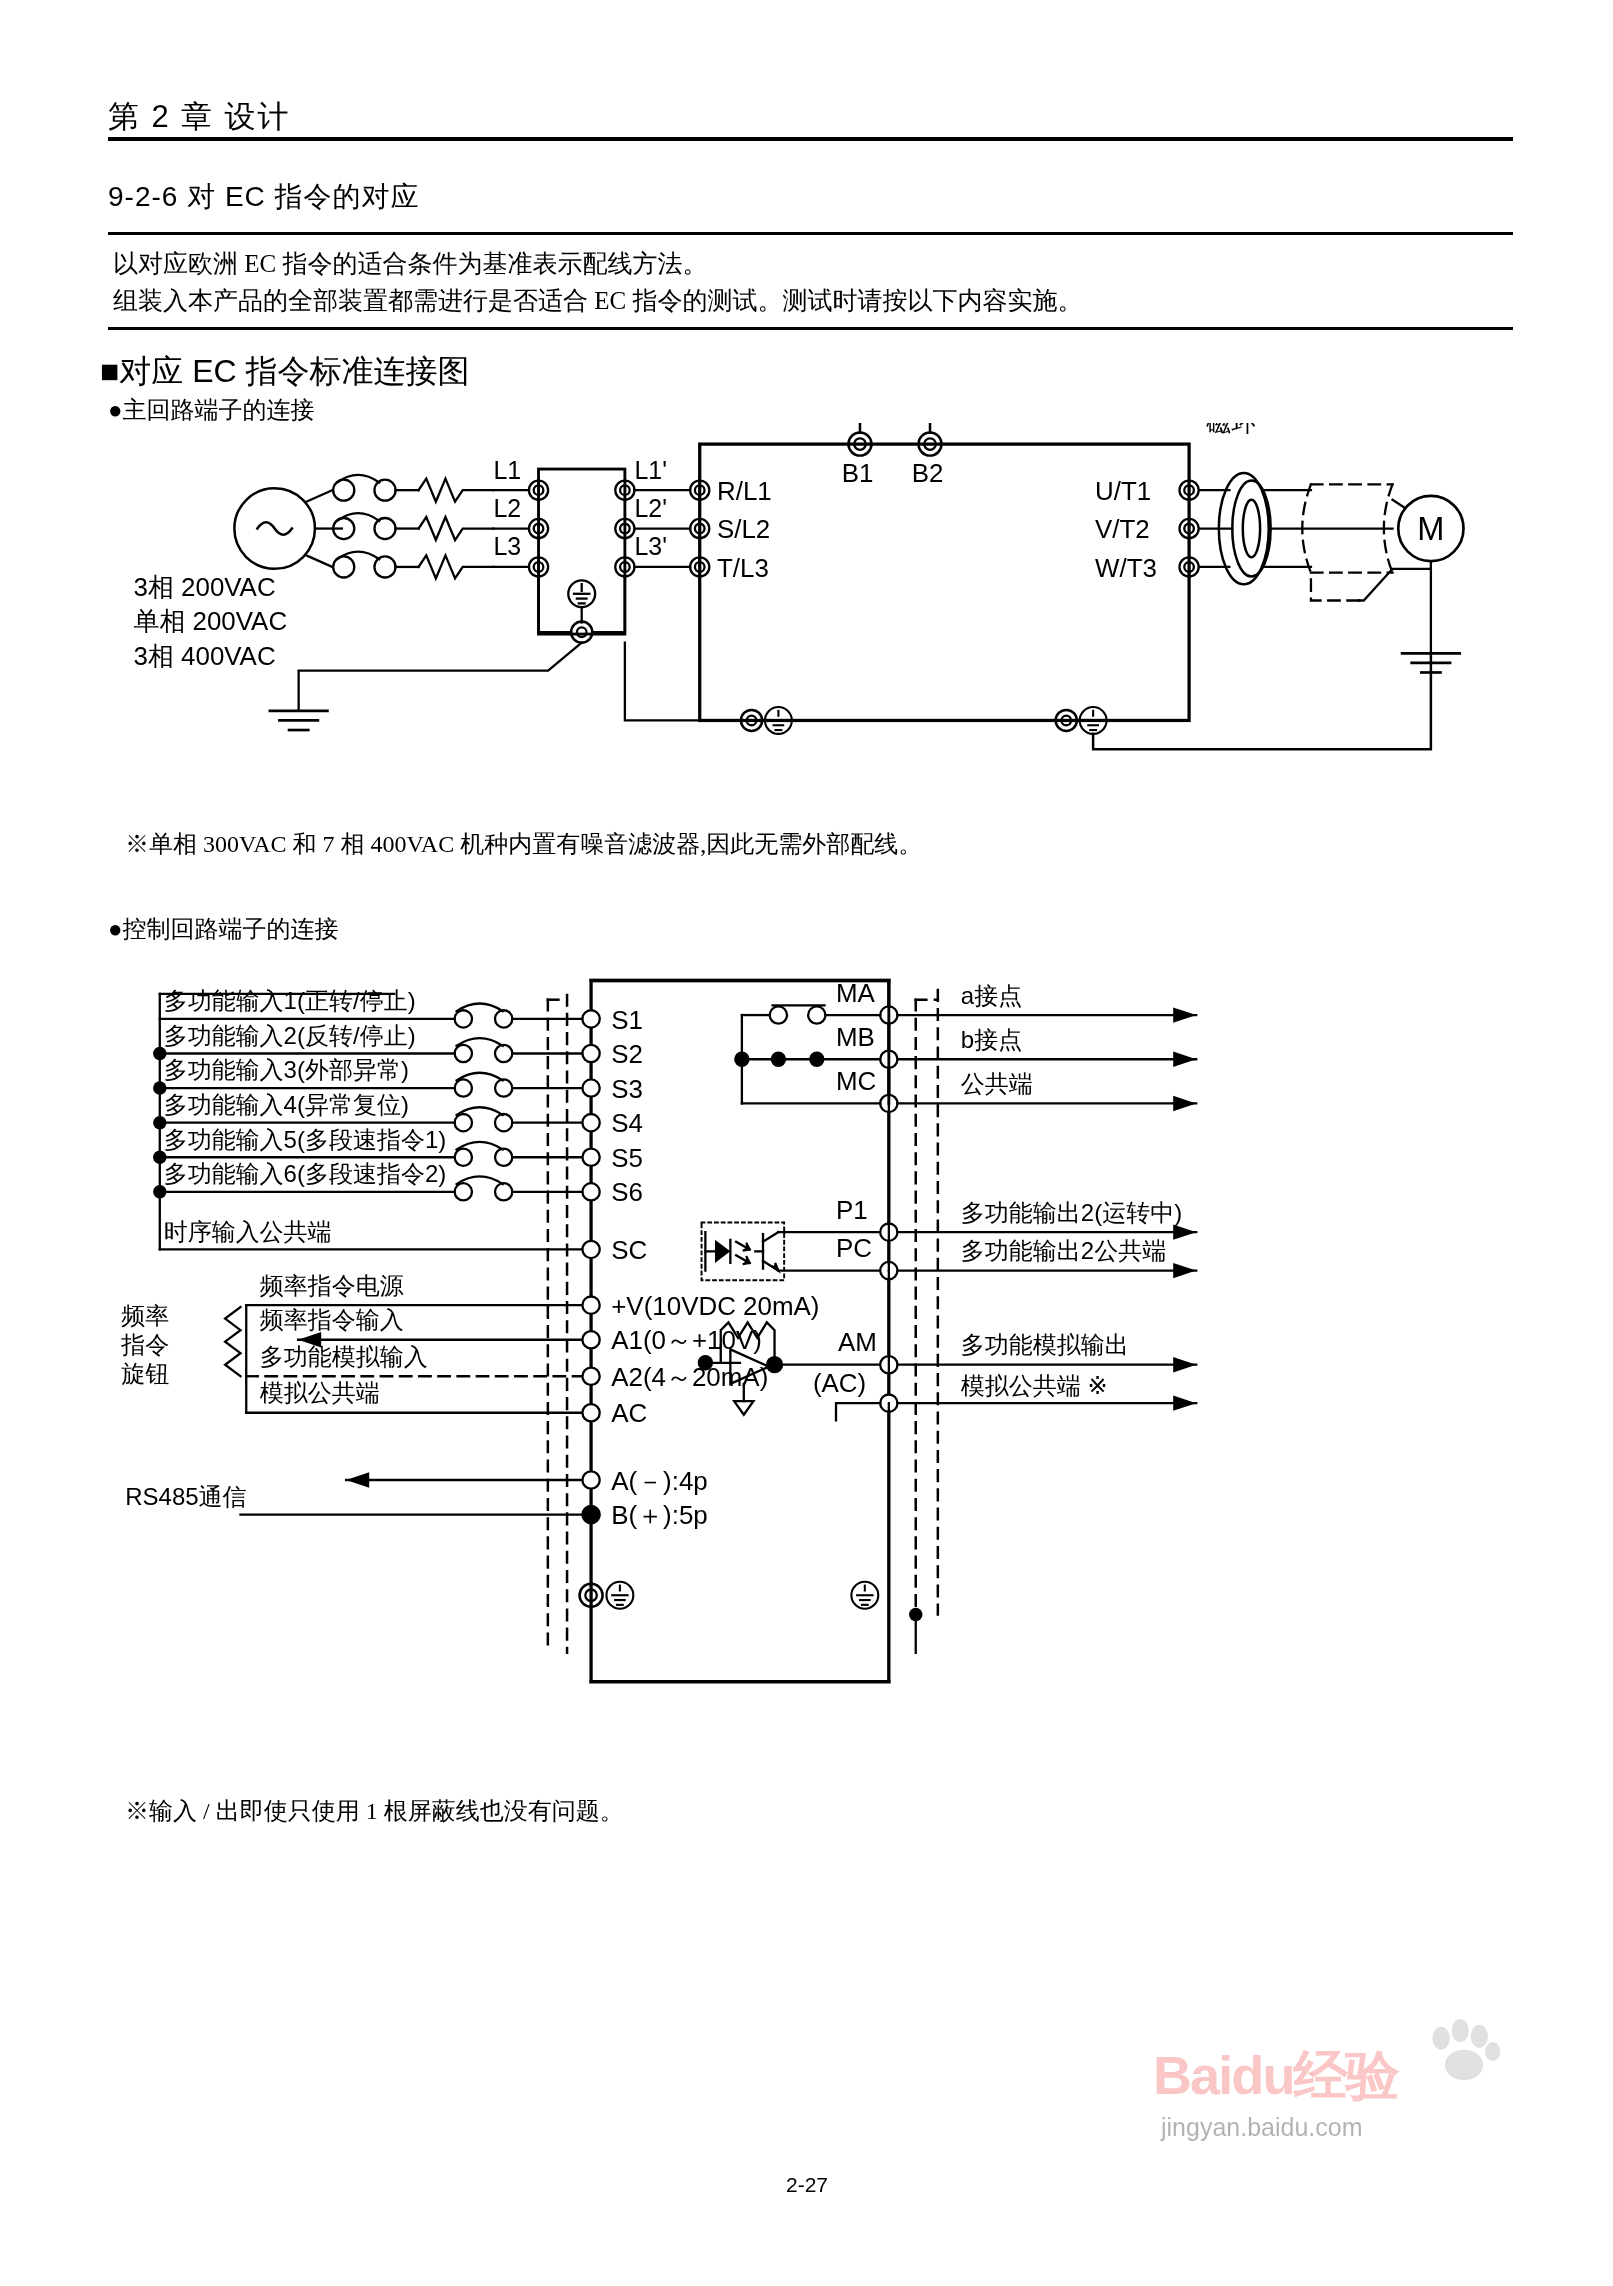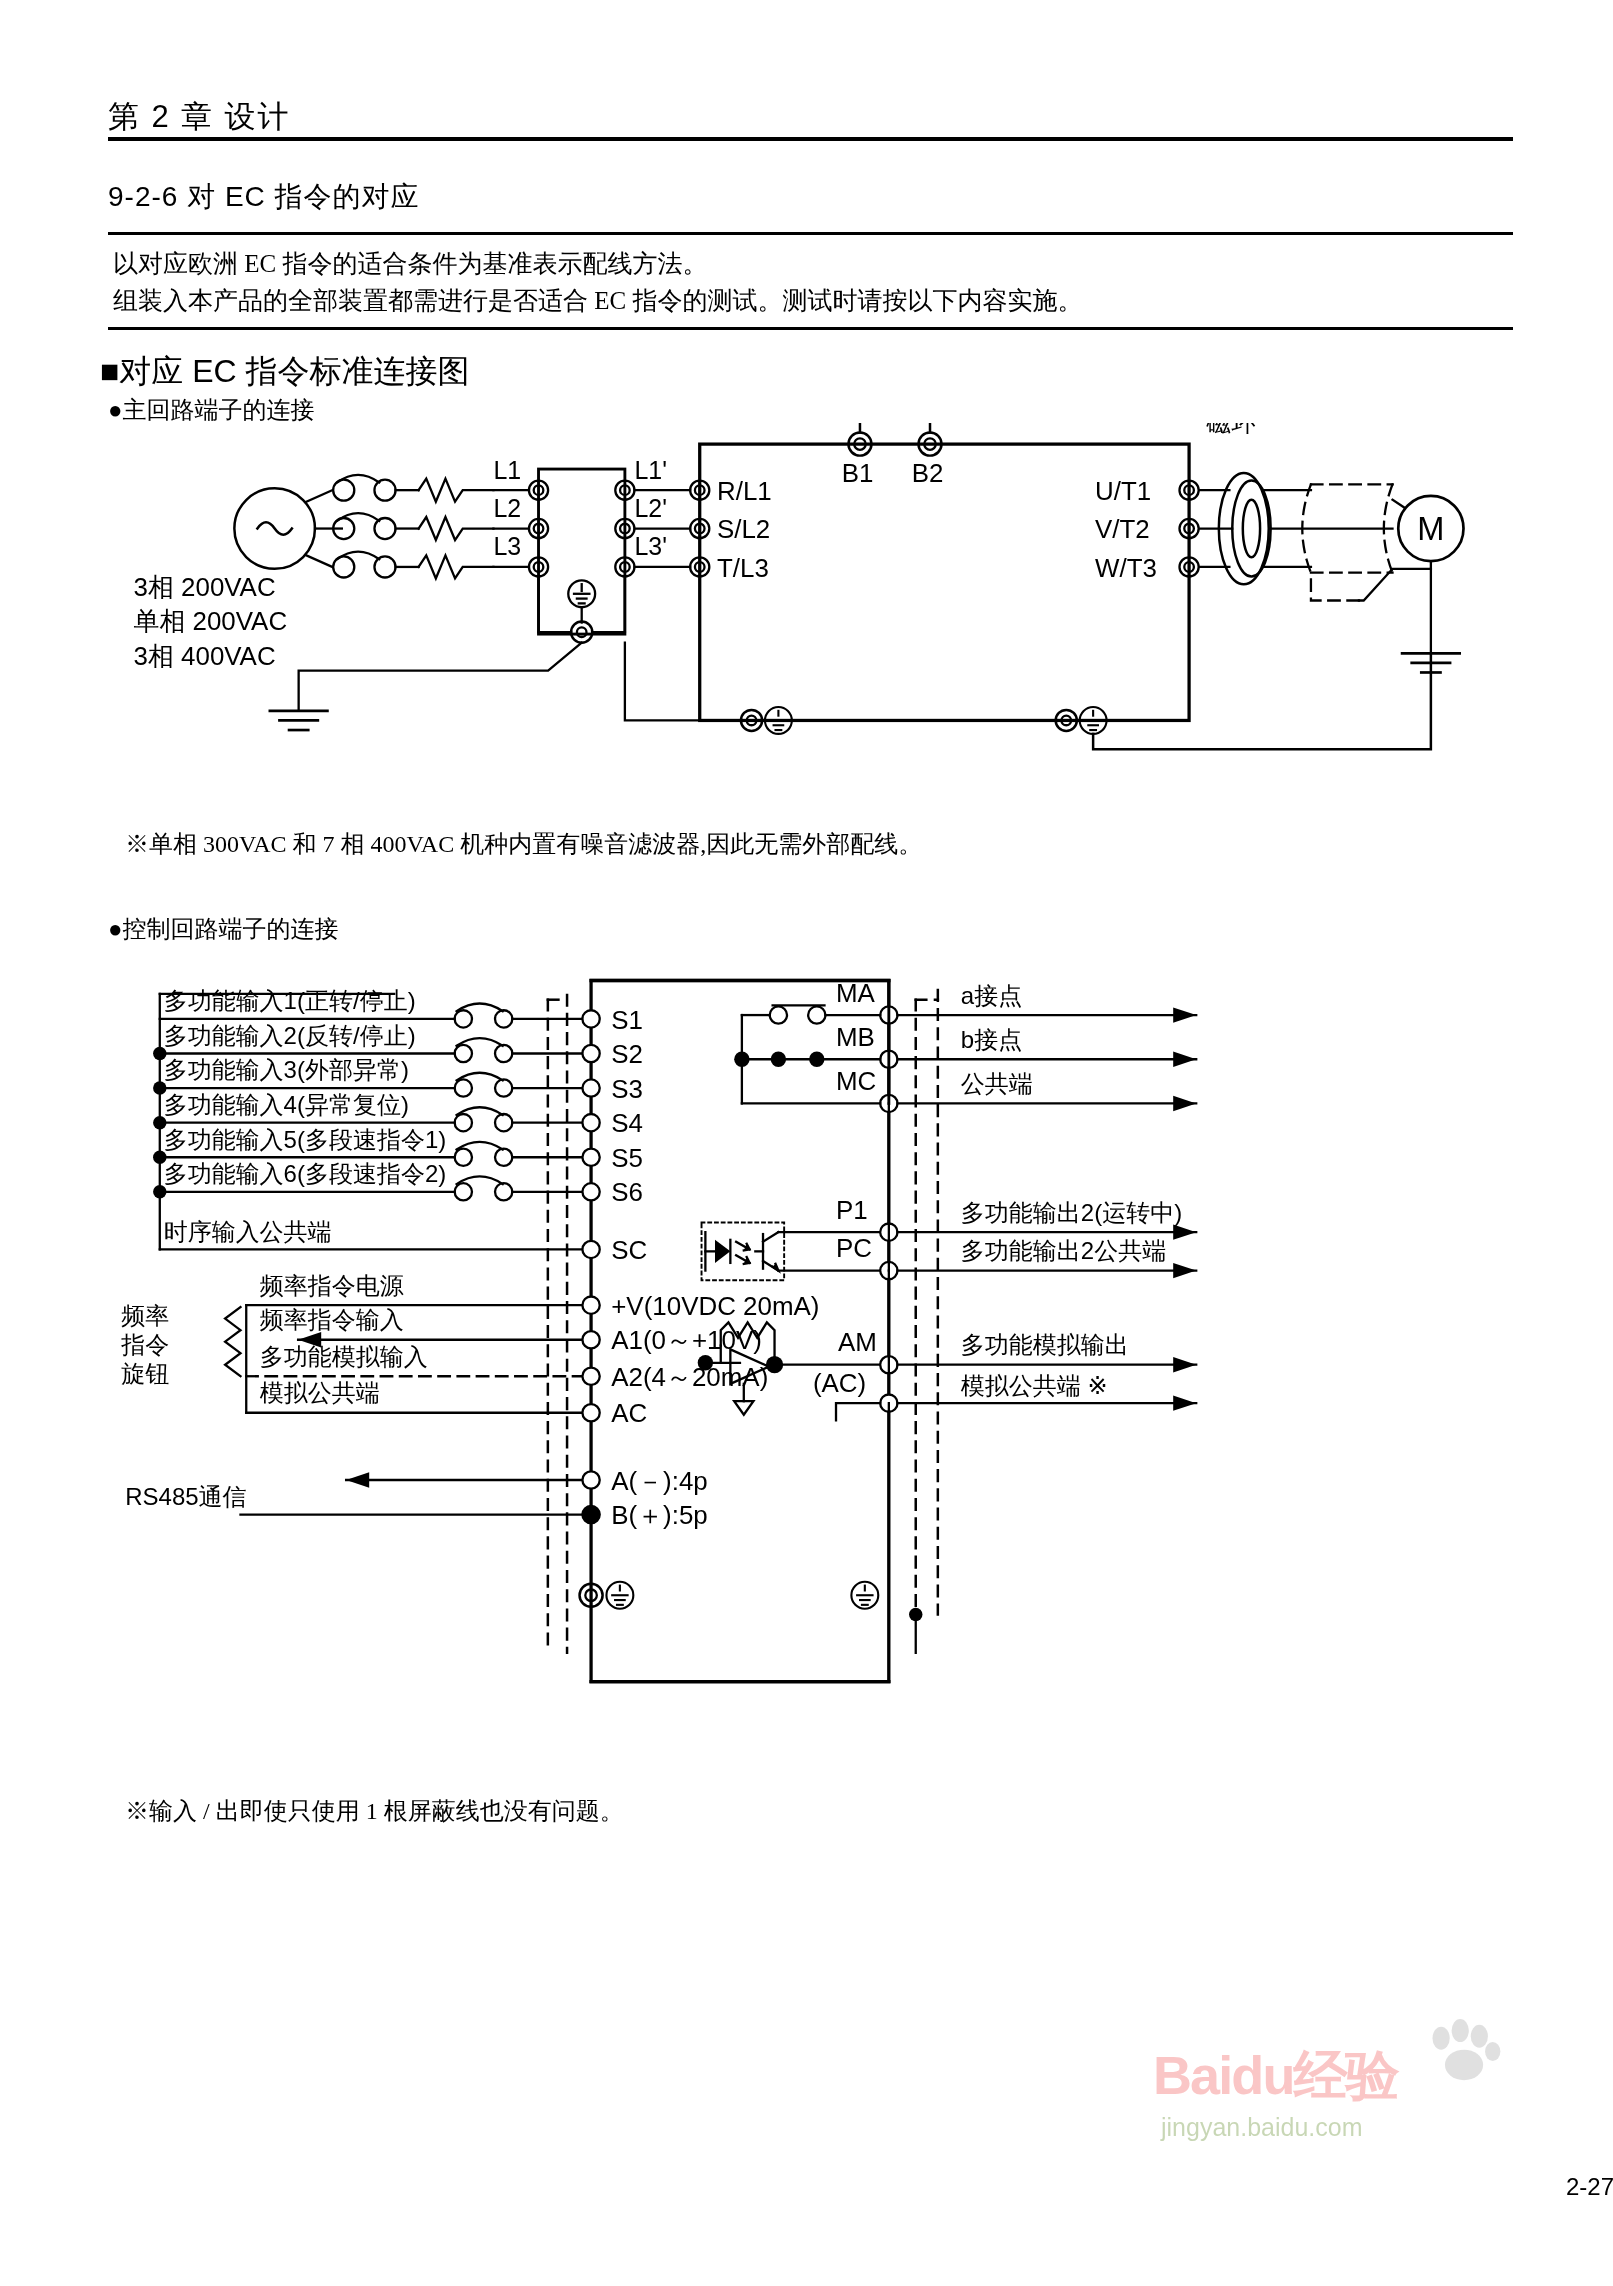--- a/index.html
+++ b/index.html
@@ -110,22 +110,22 @@
     font-family: "Liberation Serif", "DejaVu Serif", serif;
     font-size: 24px;
     white-space: nowrap;
     margin-top: 48px;
   }
   .page-number {
     position: absolute;
     left: 0;
     top: 2173px;
     width: 1614px;
-    text-align: right;
-    font-size: 24px;
+    text-align: center;
+    font-size: 21px;
   }
   
   .diagram {
     position: absolute;
     left: 0;
   }
   svg text { font-family: "Liberation Sans", "DejaVu Sans", sans-serif; fill: #000; }
   
   .watermark {
     position: absolute;
@@ -144,21 +144,21 @@
     font-weight: bold;
     color: #ef4444;
     letter-spacing: -1.9px;
     white-space: nowrap;
   }
   .wm-sub {
     position: absolute;
     left: 27px;
     top: 100px;
     font-size: 25px;
-    color: #4d7c0f;
+    color: #000000;
     white-space: nowrap;
   }
   .wm-paw {
     position: absolute;
     left: 288px;
     top: 5.8px;
     width: 86px;
     height: 67px;
   }
 </style>

